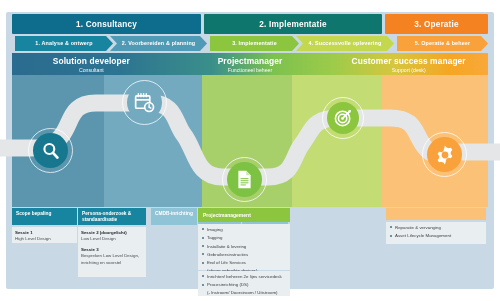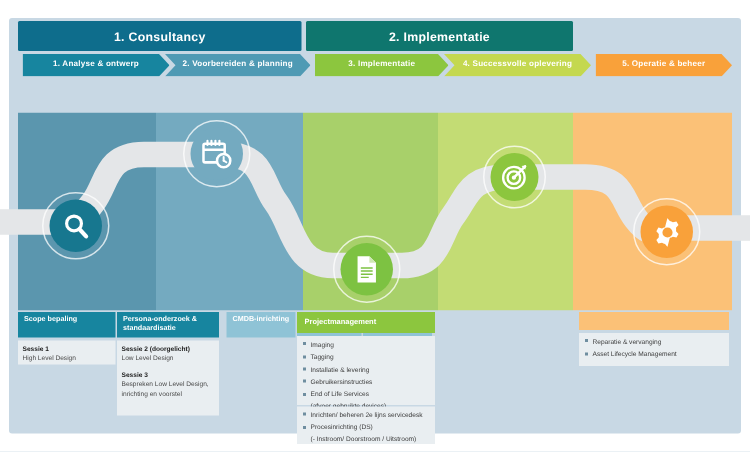--- a/index.html
+++ b/index.html
@@ -119,30 +119,45 @@
 </head>
 <body>
 
 <div id="stage">
 
   <div class="card-bg"></div>
 
   <div class="phase-row">
     <div class="phase p1">1. Consultancy</div>
     <div class="phase p2">2. Implementatie</div>
+    <div class="phase p3">3. Operatie</div>
   </div>
 
   <div class="step-row">
     <div class="step s1 chev">1. Analyse &amp; ontwerp</div>
     <div class="step s2 chev-in">2. Voorbereiden &amp; planning</div>
     <div class="step s3 chev">3. Implementatie</div>
     <div class="step s4 chev-in">4. Successvolle oplevering</div>
     <div class="step s5 chev">5. Operatie &amp; beheer</div>
   </div>
 
+  <div class="role-row">
+    <div class="role">
+      <div class="rt">Solution developer</div>
+      <div class="rs">Consultant</div>
+    </div>
+    <div class="role">
+      <div class="rt">Projectmanager</div>
+      <div class="rs">Functioneel beheer</div>
+    </div>
+    <div class="role">
+      <div class="rt">Customer success manager</div>
+      <div class="rs">Support (desk)</div>
+    </div>
+  </div>
 
   <div class="band">
     <div class="col c1"></div>
     <div class="col c2"></div>
     <div class="col c3"></div>
     <div class="col c4"></div>
     <div class="col c5"></div>
   </div>
 
   <svg class="ribbon" viewBox="0 0 500 132">

